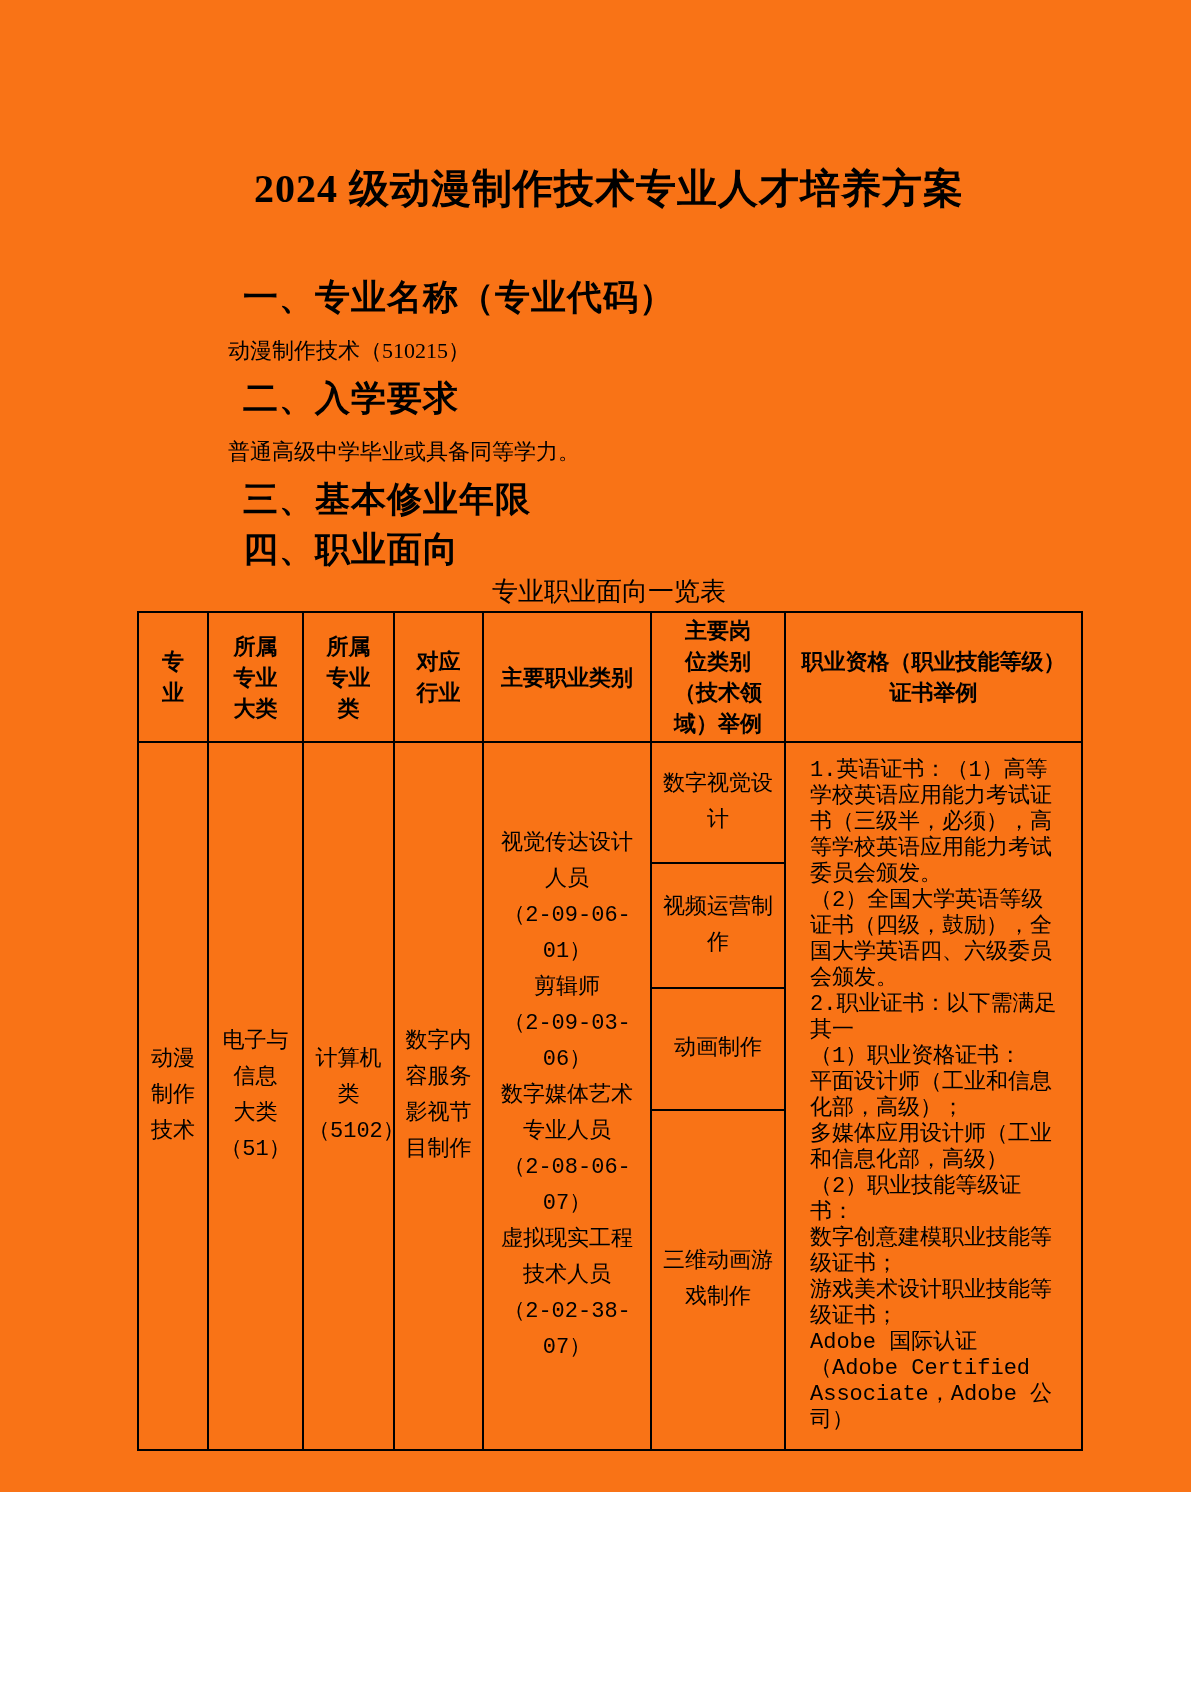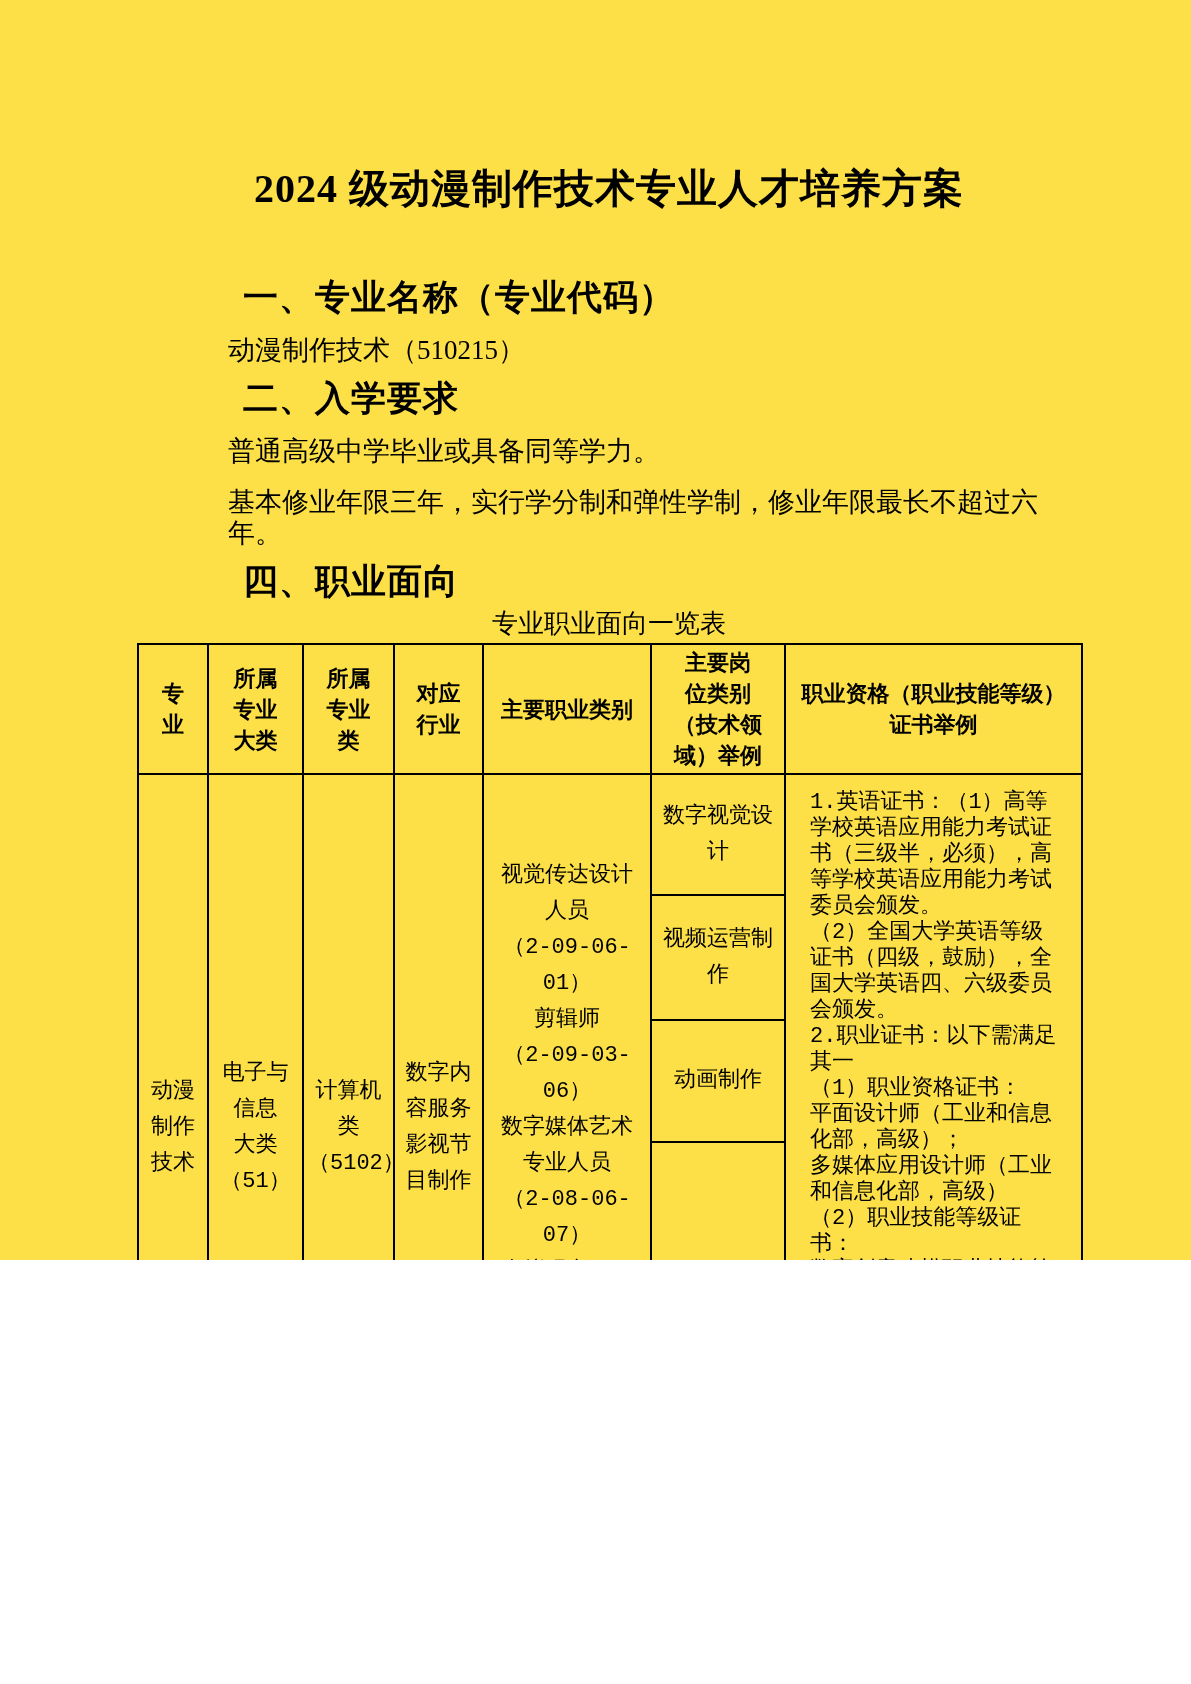--- a/index.html
+++ b/index.html
@@ -1,20 +1,20 @@
 <!DOCTYPE html>
 <html><head>
 <meta charset="utf-8">
 <style>
   html, body { margin:0; padding:0; background:#ffffff; }
   .page {
     position: relative;
     width: 1191px;
-    height: 1260px;
-    background: #fde047;
+    height: 1492px;
+    background: #f97316;
     color: #000000;
     font-family: "Liberation Serif", "DejaVu Serif", serif;
     overflow: hidden;
   }
   .doc { margin: 0 110px 0 137px; }
   .title {
     margin-top: 163px;
     text-align: center;
     font-size: 40px;
     line-height: 52px;
@@ -24,21 +24,21 @@
   .sec-heading {
     font-family: "Liberation Sans", "DejaVu Sans", sans-serif;
     font-weight: bold;
     font-size: 35px;
     line-height: 36px;
     margin: 14px 0 0 106px;
     letter-spacing: 1px;
   }
   .sec-heading.first { margin-top: 64px; }
   .sec-body {
-    font-size: 27px;
+    font-size: 22px;
     line-height: 31px;
     margin: 20px 0 0 91px;
   }
   .table-caption {
     text-align: center;
     font-size: 26px;
     line-height: 30px;
     margin-top: 10px;
   }
   table.face {
@@ -88,21 +88,21 @@
   <div class="doc">
 
     <div class="title">2024 级动漫制作技术专业人才培养方案</div>
 
     <div class="sec-heading first">一、专业名称（专业代码）</div>
     <div class="sec-body">动漫制作技术（510215）</div>
 
     <div class="sec-heading">二、入学要求</div>
     <div class="sec-body">普通高级中学毕业或具备同等学力。</div>
 
-    <div class="sec-body">基本修业年限三年，实行学分制和弹性学制，修业年限最长不超过六年。</div>
+    <div class="sec-heading">三、基本修业年限</div>
 
     <div class="sec-heading">四、职业面向</div>
 
     <div class="table-caption">专业职业面向一览表</div>
 
     <table class="face">
       <colgroup>
         <col style="width:70px">
         <col style="width:95px">
         <col style="width:91px">

